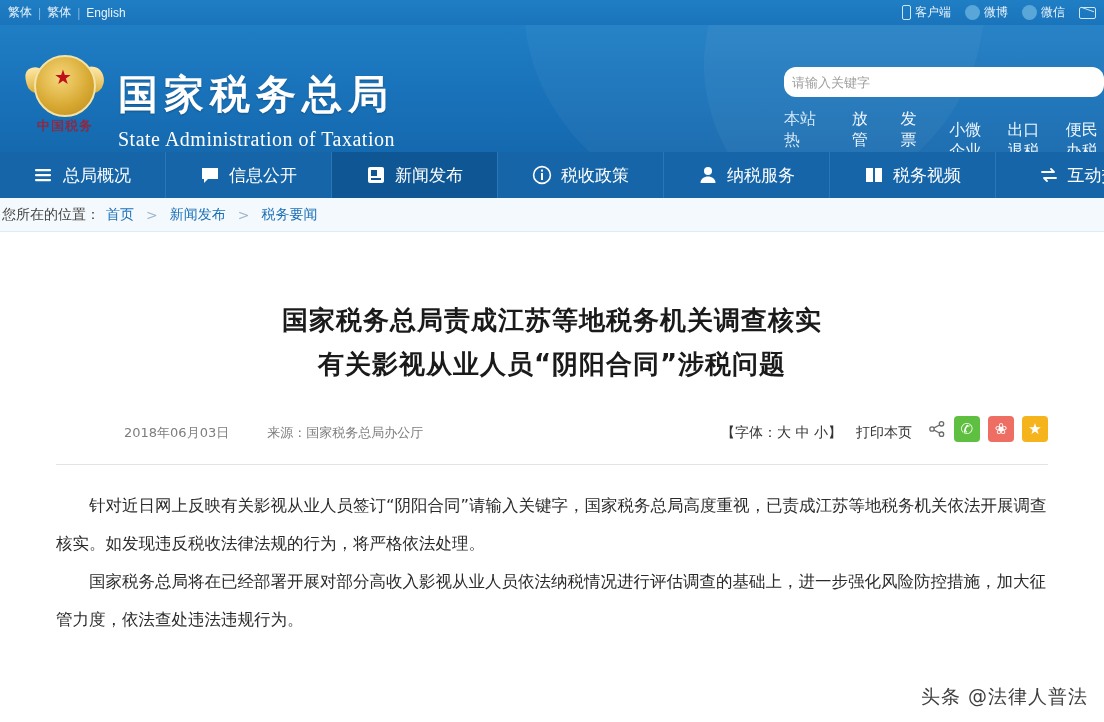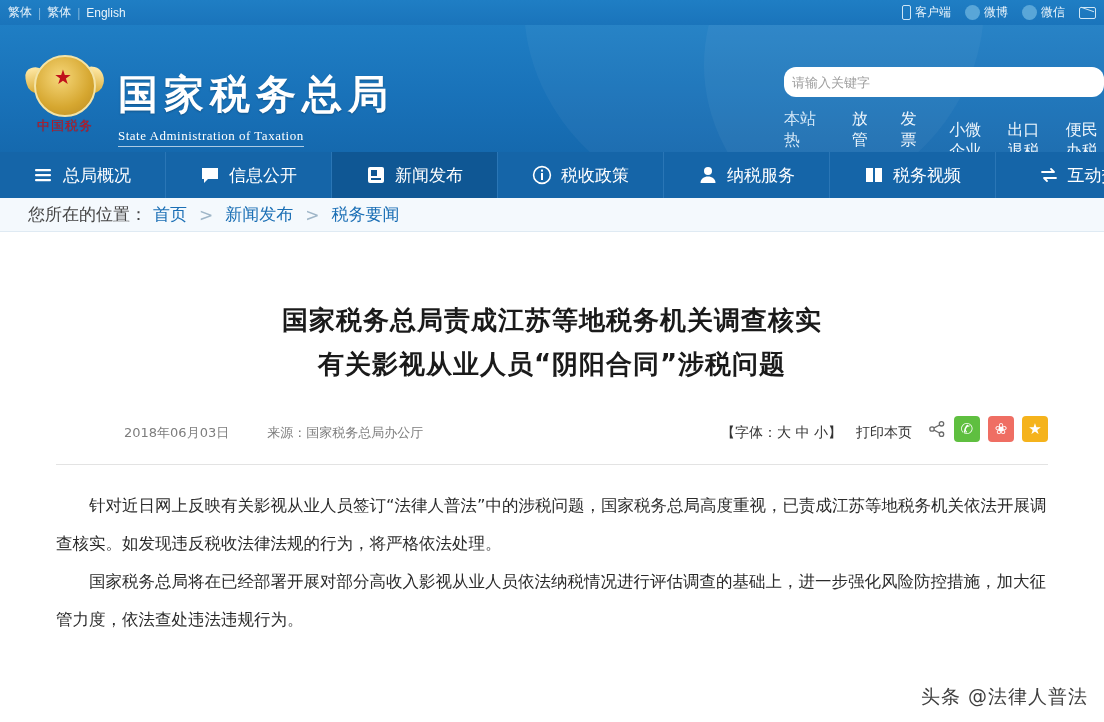--- a/index.html
+++ b/index.html
@@ -96,21 +96,21 @@
   }
 
   .titles { position: absolute; left: 118px; top: 42px; color: #fff; }
   .titles .cn-title {
     font-size: 40px; letter-spacing: 6px; font-weight: bold;
     font-family: "DejaVu Sans", sans-serif;
     text-shadow: 0 1px 2px rgba(0,0,0,0.25);
   }
   .titles .en-title {
     margin-top: 6px;
-    font-size: 13px; letter-spacing: 0.5px;
+    font-size: 20px; letter-spacing: 0.5px;
     font-family: "Liberation Serif", serif;
     border-bottom: 1px solid rgba(255,255,255,0.65);
     display: inline-block;
     padding-bottom: 2px;
   }
 
   .searchwrap { position: absolute; right: 0; top: 42px; width: 320px; }
   .searchbox {
     height: 30px; background: #fff; border-radius: 12px;
     display: flex; align-items: center; padding: 0 8px;
@@ -153,22 +153,22 @@
     color: #fff;
   }
   .nav .item .gi svg { display: block; }
 
   
   .crumb {
     height: 34px;
     background: #f4f9fd;
     border-bottom: 1px solid #dfeaf3;
     display: flex; align-items: center;
-    padding: 0 28px;
-    font-size: 17px; color: #555;
+    padding: 0 2px;
+    font-size: 14px; color: #555;
     font-family: "DejaVu Sans", sans-serif;
   }
   .crumb .lbl { color: #444; }
   .crumb a { color: #1b6fb5; text-decoration: none; margin: 0 6px; }
   .crumb .gt { color: #9fb6c8; margin: 0 6px; }
 
   
   .article {
     padding: 0 56px;
     position: relative;
@@ -392,20 +392,20 @@
         </span>
         <span class="sh wechat">✆</span>
         <span class="sh weibo">❀</span>
         <span class="sh star">★</span>
       </span>
     </div>
 
     <div class="rule"></div>
 
     <div class="body">
-      <p>针对近日网上反映有关影视从业人员签订“法律人普法”中的涉税问题，国家税务总局高度重视，已责成江苏等地税务机关依法开展调查核实。如发现违反税收法律法规的行为，将严格依法处理。</p>
+      <p>针对近日网上反映有关影视从业人员签订“阴阳合同”请输入关键字，国家税务总局高度重视，已责成江苏等地税务机关依法开展调查核实。如发现违反税收法律法规的行为，将严格依法处理。</p>
       <p>国家税务总局将在已经部署开展对部分高收入影视从业人员依法纳税情况进行评估调查的基础上，进一步强化风险防控措施，加大征管力度，依法查处违法违规行为。</p>
     </div>
 
     <div class="watermark">头条 @法律人普法</div>
   </div>
 
 </div>
 
 </body></html>

